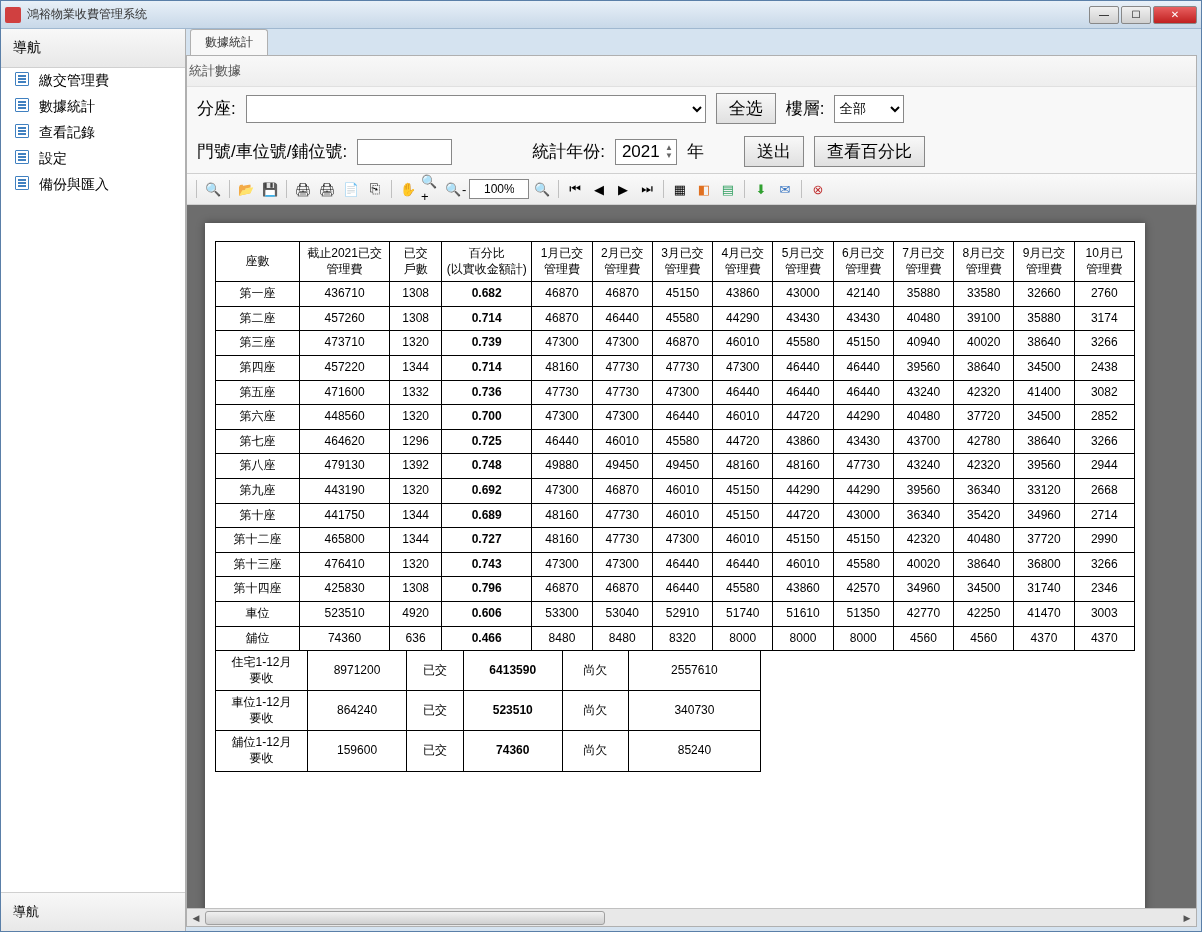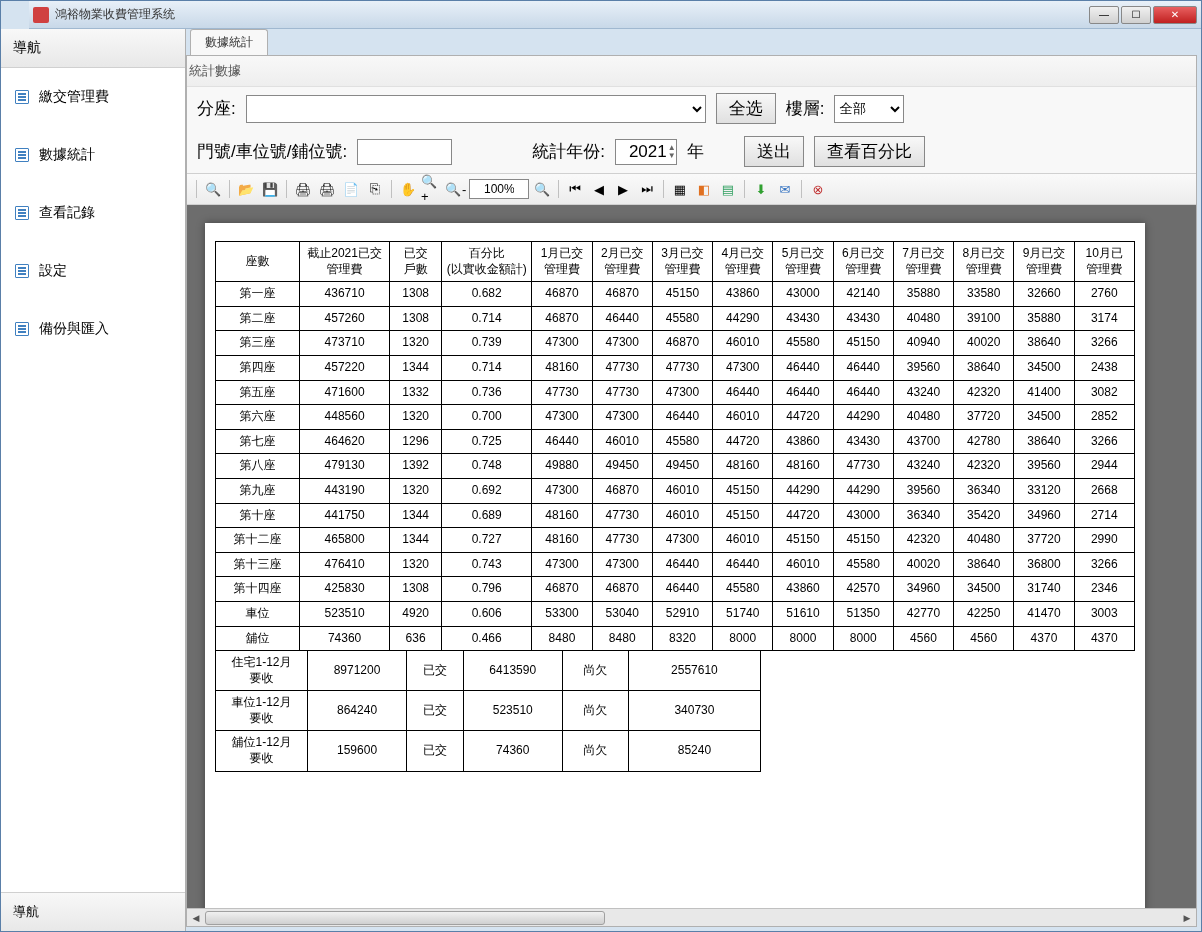--- a/index.html
+++ b/index.html
@@ -1,60 +1,60 @@
 <!DOCTYPE html>
 <html><head>
 <meta charset="utf-8">
 <style>
 * { box-sizing: border-box; margin: 0; padding: 0; }
 body { font-family: "Microsoft JhengHei", "SimSun", Arial, sans-serif; font-size: 13px; background: #d5e3f0; overflow: hidden; }
 .window { width: 1202px; height: 932px; background: #d5e3f0; display: flex; flex-direction: column; border: 1px solid #5a7fa8; }
-.titlebar { height: 28px; background: linear-gradient(#e8f0f8, #c8d8e8); display: flex; align-items: center; padding: 0 4px; border-bottom: 1px solid #a0b8d0; margin-left: 28px; }
+.titlebar { height: 28px; background: linear-gradient(#e8f0f8, #c8d8e8); display: flex; align-items: center; padding: 0 4px; border-bottom: 1px solid #a0b8d0; }
 .titlebar-icon { width: 16px; height: 16px; background: #d04040; margin-right: 6px; border-radius: 2px; }
 .titlebar-text { flex: 1; font-size: 12px; color: #333; }
 .win-controls { display: flex; gap: 2px; }
 .win-btn { width: 30px; height: 18px; border: 1px solid #888; border-radius: 2px; display: flex; align-items: center; justify-content: center; font-size: 10px; cursor: pointer; }
 .win-min { background: linear-gradient(#f0f0f0,#d0d0d0); }
 .win-max { background: linear-gradient(#f0f0f0,#d0d0d0); }
 .win-close { background: linear-gradient(#e86060,#c02020); color: #fff; width: 44px; }
 .body-area { flex: 1; display: flex; overflow: hidden; }
 .sidebar { width: 185px; background: #f0f0f0; border-right: 1px solid #b0b0b0; display: flex; flex-direction: column; }
 .sidebar-header { padding: 10px 12px; background: linear-gradient(#f8f8f8,#e8e8e8); border-bottom: 1px solid #d0d0d0; font-size: 14px; }
 .sidebar-items { flex: 1; background: #ffffff; }
-.sidebar-item { display: flex; align-items: center; padding: 20px 14px; cursor: pointer; gap: 10px; font-size: 14px; }
+.sidebar-item { display: flex; align-items: flex-start; padding: 4px 14px; cursor: pointer; gap: 10px; font-size: 14px; }
 .nav-icon { width: 14px; height: 14px; border: 1px solid #4080c0; background: #fff; border-radius: 1px; position: relative; }
 .nav-icon::before { content: ""; position: absolute; top: 2px; left: 2px; right: 2px; height: 2px; background: #4080c0; box-shadow: 0 3px 0 #4080c0, 0 6px 0 #4080c0; }
 .sidebar-footer { padding: 10px 12px; background: linear-gradient(#f8f8f8,#e8e8e8); border-top: 1px solid #d0d0d0; }
 .main { flex: 1; display: flex; flex-direction: column; background: #d5e3f0; overflow: hidden; }
 .tabstrip { height: 26px; display: flex; align-items: flex-end; padding-left: 4px; background: #d5e3f0; }
 .tab { padding: 4px 14px; background: #f8f8f8; border: 1px solid #b0b0b0; border-bottom: none; border-radius: 3px 3px 0 0; font-size: 12px; color: #333; cursor: pointer; }
 .content { flex: 1; background: #f8f8f8; border: 1px solid #b0b0b0; margin: 0 4px 4px 0; display: flex; flex-direction: column; overflow: hidden; }
 .section-title { padding: 6px 2px; background: linear-gradient(#f8f8f8,#eeeeee); border-bottom: 1px solid #e0e0e0; font-size: 13px; color: #555; }
 .filter-row { display: flex; align-items: center; padding: 6px 10px; gap: 10px; }
 .lbl { font-size: 17px; }
 .combo { height: 28px; border: 1px solid #888; background: #fff; }
 .combo-wide { width: 460px; }
 .btn { padding: 3px 12px; background: linear-gradient(#f8f8f8,#e0e0e0); border: 1px solid #888; border-radius: 0; cursor: pointer; font-size: 17px; }
 .input-sm { width: 95px; height: 26px; border: 1px solid #888; padding: 0 4px; }
-.spin { width: 62px; height: 26px; border: 1px solid #888; display: flex; align-items: center; justify-content: space-between; padding: 0 2px 0 13px; background: #fff; }
+.spin { width: 62px; height: 26px; border: 1px solid #888; display: flex; align-items: center; justify-content: space-between; padding: 0 2px 0 6px; background: #fff; }
 .spin-btns { display: flex; flex-direction: column; }
 .spin-btns span { width: 10px; height: 8px; font-size: 8px; line-height: 8px; text-align: center; cursor: pointer; color: #666; }
 .toolbar { display: flex; align-items: center; padding: 4px 6px; border-top: 1px solid #d0d0d0; border-bottom: 1px solid #d0d0d0; background: linear-gradient(#fafafa,#ececec); gap: 2px; }
 .tb-btn { width: 22px; height: 22px; display: flex; align-items: center; justify-content: center; border-radius: 2px; cursor: pointer; font-size: 13px; }
 .tb-sep { width: 1px; height: 18px; background: #c0c0c0; margin: 0 3px; }
 .zoom-combo { width: 60px; height: 20px; border: 1px solid #888; font-size: 12px; padding: 0 14px; background: #fff; }
 .report-area { flex: 1; background: #6d6d6d; padding: 18px; overflow: auto; position: relative; }
 .paper { background: #fff; width: 940px; padding: 18px 10px; box-shadow: 0 0 8px rgba(0,0,0,0.4); min-height: 720px; }
 .data-table { border-collapse: collapse; width: 100%; table-layout: fixed; }
 .data-table th, .data-table td { border: 1px solid #000; padding: 4px 2px; text-align: center; font-size: 12px; line-height: 1.3; overflow: hidden; white-space: nowrap; }
 .data-table th { font-weight: normal; }
 .col0 { width: 78px; }
 .col1 { width: 84px; }
 .col2 { width: 48px; }
-.col3 { width: 84px; }
+.col3 { width: 84px; font-weight: bold; }
 .colm { width: 56px; }
 .hscroll { height: 18px; background: #e8e8e8; border-top: 1px solid #c0c0c0; position: relative; }
 .hscroll-thumb { position: absolute; left: 18px; top: 2px; height: 14px; width: 400px; background: linear-gradient(#f0f0f0,#d0d0d0); border: 1px solid #a0a0a0; border-radius: 3px; }
 .hscroll-arrow { position: absolute; top: 0; width: 18px; height: 18px; display: flex; align-items: center; justify-content: center; font-size: 9px; color: #555; cursor: pointer; }
 .hscroll-arrow.left { left: 0; }
 .hscroll-arrow.right { right: 0; }
 </style>
 </head>
 <body>
 

